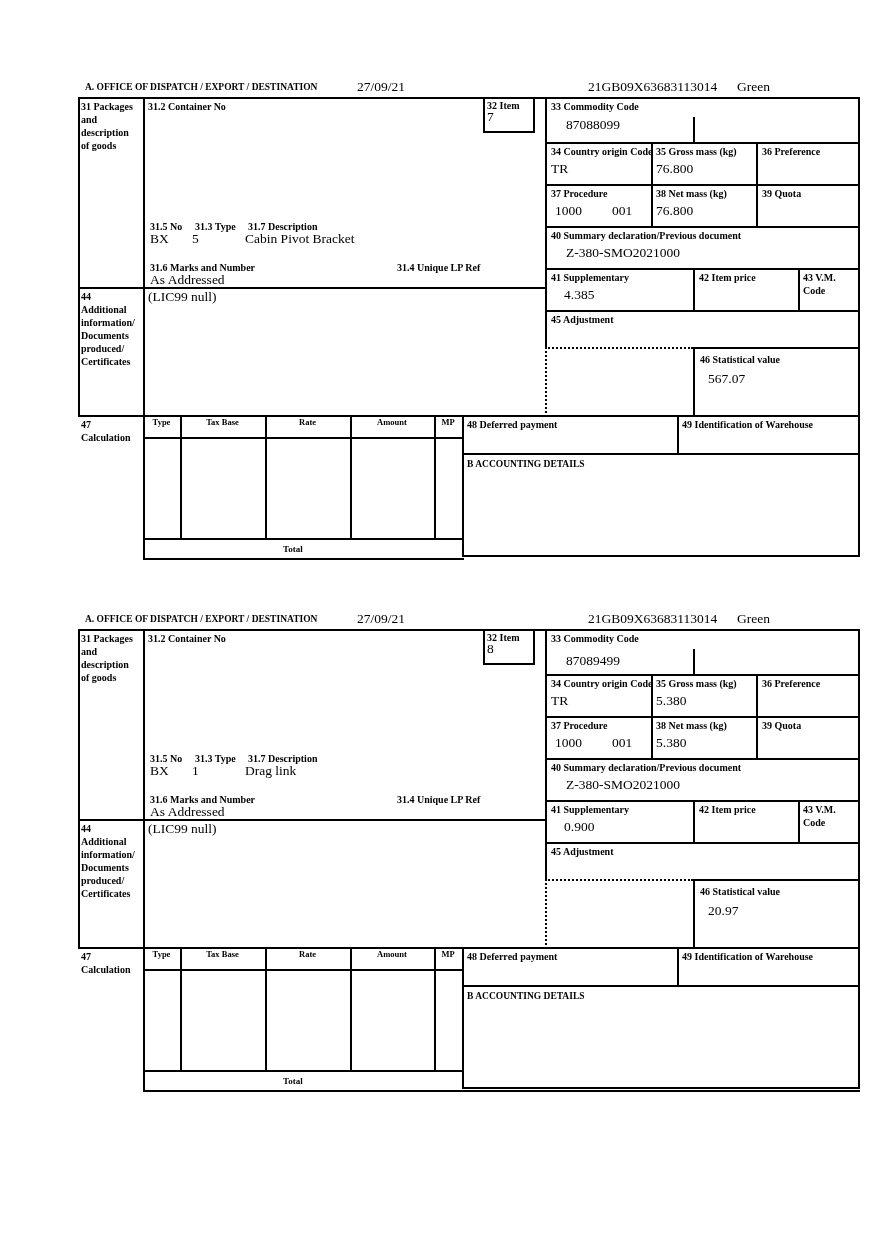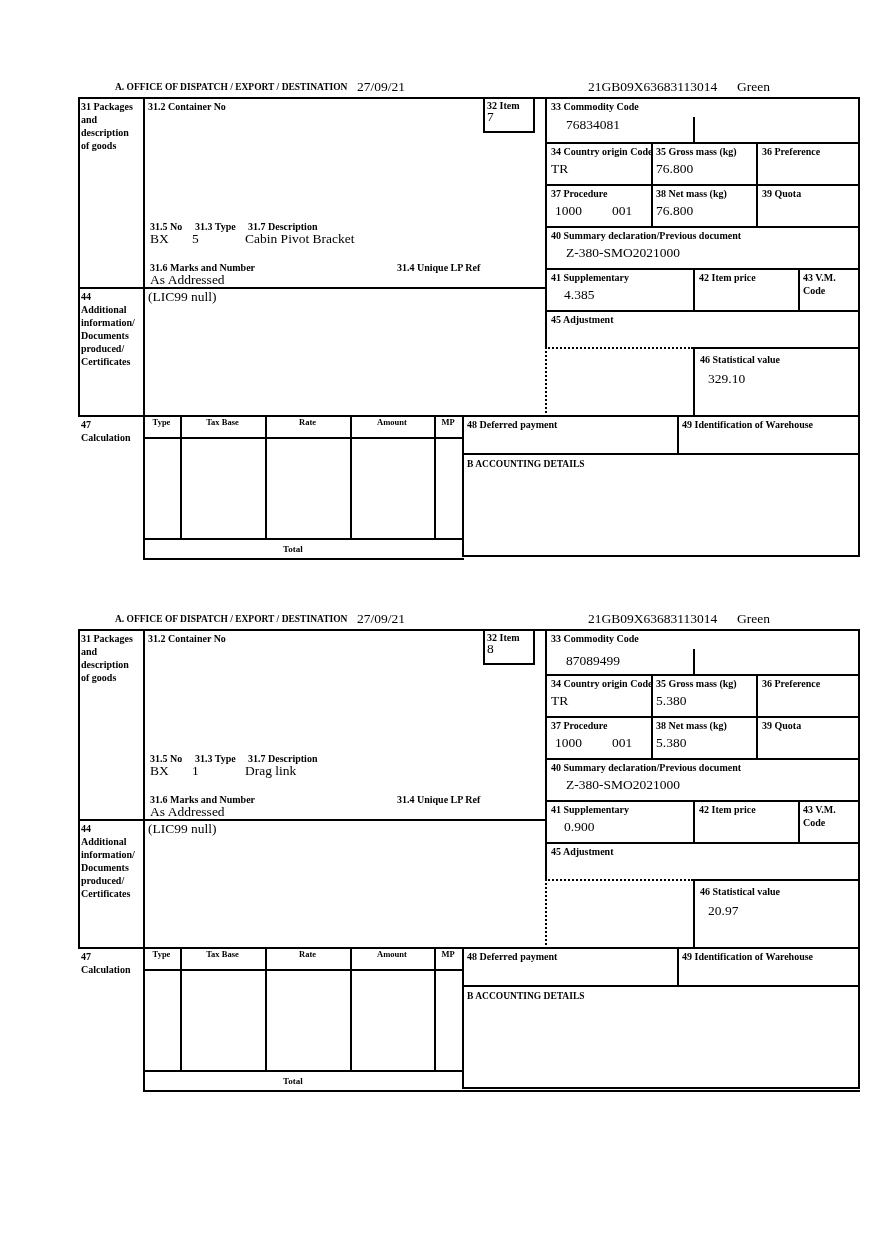--- a/index.html
+++ b/index.html
@@ -8,21 +8,21 @@
   .block{position:absolute;left:78px;width:782px;height:466px;}
   .ln{position:absolute;background:#000;}
   .ld-h{position:absolute;border-top:2px dotted #000;height:0;}
   .ld-v{position:absolute;border-left:2px dotted #000;width:0;}
   .lbl{position:absolute;font-size:10px;font-weight:bold;line-height:1.3;white-space:pre-line;}
   .val{position:absolute;font-size:13.5px;line-height:1.15;white-space:nowrap;}
   .cth{position:absolute;top:320px;font-size:8.5px;font-weight:bold;text-align:center;}
   .acct{position:absolute;font-size:9.5px;font-weight:bold;white-space:nowrap;}
   .total{position:absolute;left:205px;top:447px;width:90px;
          font-size:9px;font-weight:bold;}
-  .hdr-office{position:absolute;font-size:9.5px;font-weight:bold;white-space:nowrap;margin-left:30px;}
+  .hdr-office{position:absolute;font-size:9.5px;font-weight:bold;white-space:nowrap;}
   .hdr-val{position:absolute;font-size:13.5px;white-space:nowrap;}
 </style>
 </head>
 <body>
 
 <div id="page">
 
   <span class="hdr-office" style="left:85px;top:82px">A. OFFICE OF DISPATCH / EXPORT / DESTINATION</span>
   <span class="hdr-val" style="left:357px;top:79px">27/09/21</span>
   <span class="hdr-val" style="left:588px;top:79px">21GB09X63683113014</span>
@@ -68,41 +68,41 @@
     <div class="ln" style="left:384px;top:458px;width:398px;height:2px"></div>
 
     <div class="lbl" style="left:3px;top:3px;width:60px">31 Packages
 and
 description
 of goods</div>
     <div class="lbl" style="left:70px;top:3px">31.2 Container No</div>
     <div class="lbl" style="left:409px;top:2px">32 Item</div>
     <div class="val" style="left:409px;top:12px">7</div>
     <div class="lbl" style="left:473px;top:3px">33 Commodity Code</div>
-    <div class="val" style="left:488px;top:20px">76834081</div>
+    <div class="val" style="left:488px;top:20px">87088099</div>
     <div class="lbl" style="left:473px;top:48px">34 Country origin Code</div>
     <div class="val" style="left:473px;top:64px">TR</div>
     <div class="lbl" style="left:578px;top:48px">35 Gross mass (kg)</div>
     <div class="val" style="left:578px;top:64px">76.800</div>
     <div class="lbl" style="left:684px;top:48px">36 Preference</div>
     <div class="lbl" style="left:473px;top:90px">37 Procedure</div>
     <div class="val" style="left:477px;top:106px">1000</div>
     <div class="val" style="left:534px;top:106px">001</div>
     <div class="lbl" style="left:578px;top:90px">38 Net mass (kg)</div>
     <div class="val" style="left:578px;top:106px">76.800</div>
     <div class="lbl" style="left:684px;top:90px">39 Quota</div>
     <div class="lbl" style="left:473px;top:132px">40 Summary declaration/Previous document</div>
     <div class="val" style="left:488px;top:148px">Z-380-SMO2021000</div>
     <div class="lbl" style="left:473px;top:174px">41 Supplementary</div>
     <div class="val" style="left:486px;top:190px">4.385</div>
     <div class="lbl" style="left:621px;top:174px">42 Item price</div>
     <div class="lbl" style="left:725px;top:174px">43 V.M. Code</div>
     <div class="lbl" style="left:473px;top:216px">45 Adjustment</div>
     <div class="lbl" style="left:622px;top:256px">46 Statistical value</div>
-    <div class="val" style="left:630px;top:274px">329.10</div>
+    <div class="val" style="left:630px;top:274px">567.07</div>
     <div class="lbl" style="left:72px;top:123px">31.5 No</div>
     <div class="lbl" style="left:117px;top:123px">31.3 Type</div>
     <div class="lbl" style="left:170px;top:123px">31.7 Description</div>
     <div class="val" style="left:72px;top:134px">BX</div>
     <div class="val" style="left:114px;top:134px">5</div>
     <div class="val" style="left:167px;top:134px">Cabin Pivot Bracket</div>
     <div class="lbl" style="left:72px;top:164px">31.6 Marks and Number</div>
     <div class="lbl" style="left:319px;top:164px">31.4 Unique LP Ref</div>
     <div class="val" style="left:72px;top:175px">As Addressed</div>
     <div class="lbl" style="left:3px;top:193px;width:60px">44

